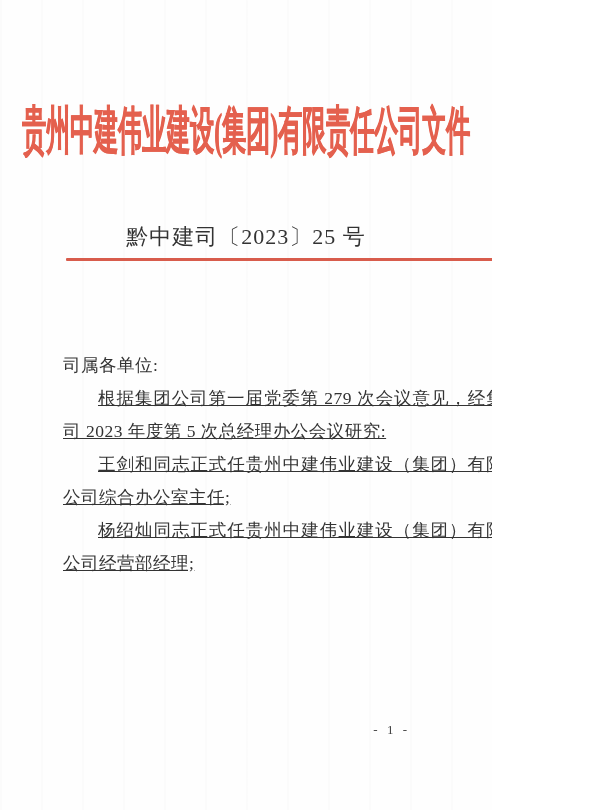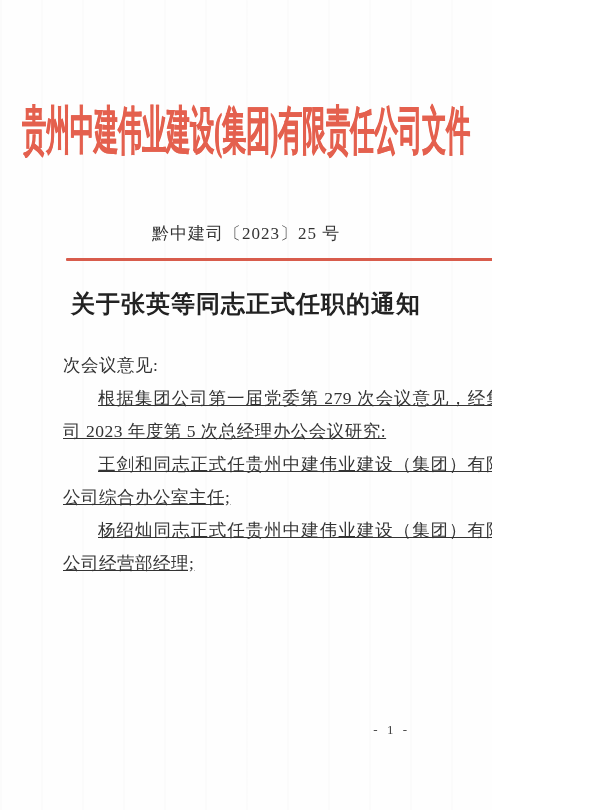--- a/index.html
+++ b/index.html
@@ -45,21 +45,21 @@
     transform-origin: center top;
     white-space: nowrap;
     text-shadow: 0.4px 0 0 var(--header-red);
   }
   .doc-number {
     position: absolute;
     top: 222px;
     left: 0;
     right: 0;
     text-align: center;
-    font-size: 17px;
+    font-size: 22px;
     color: var(--ink);
     letter-spacing: 1px;
   }
   .red-rule {
     position: absolute;
     top: 258px;
     left: 66px;
     width: 462px;
     height: 3px;
     background: var(--rule-red);
@@ -103,24 +103,23 @@
 <body>
 
 <div class="page">
 
   <div class="red-header">贵州中建伟业建设(集团)有限责任公司文件</div>
 
   <div class="doc-number">黔中建司〔2023〕25 号</div>
 
   <div class="red-rule"></div>
 
-  <div class="doc-title">关于张英等同志正式任职的通知</div>
 
   <div class="doc-body">
-    <p>次会议意见:</p>
+    <p>司属各单位:</p>
     <p class="indented">根据集团公司第一届党委第 279 次会议意见，经集团公司 2023 年度第 5 次总经理办公会议研究:</p>
     <p class="indented">王剑和同志正式任贵州中建伟业建设（集团）有限责任公司综合办公室主任;</p>
     <p class="indented">杨绍灿同志正式任贵州中建伟业建设（集团）有限责任公司经营部经理;</p>
   </div>
 
   <div class="page-number">- 1 -</div>
 
 </div>
 
 </body></html>

